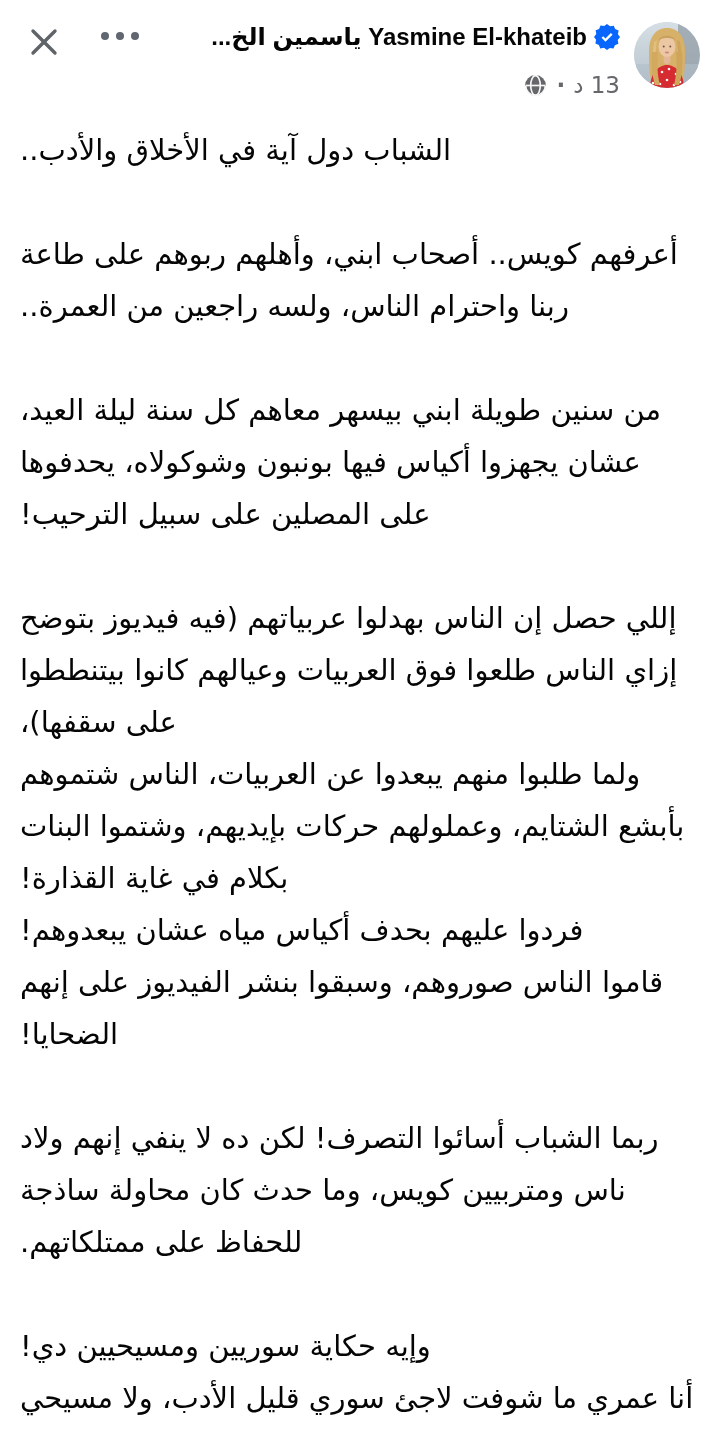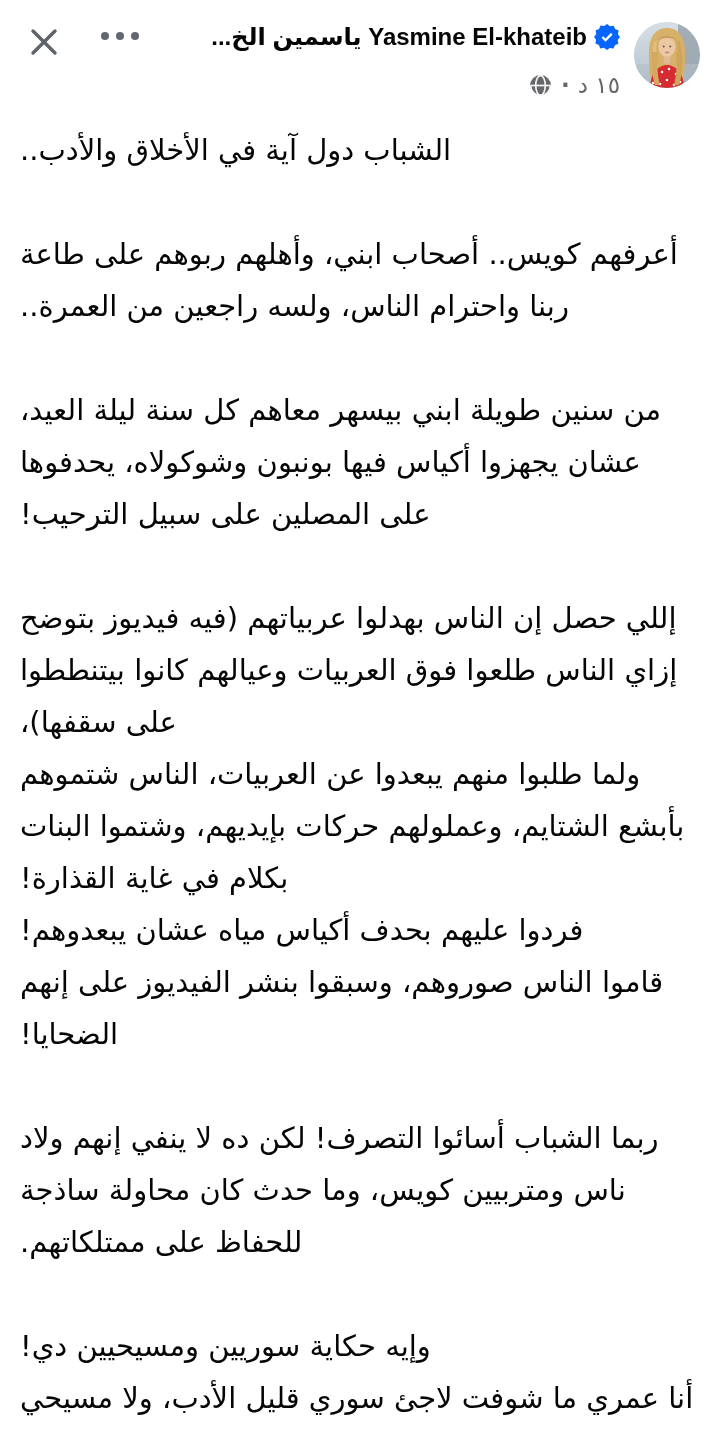--- a/index.html
+++ b/index.html
@@ -139,21 +139,21 @@
     <div class="name-row">
       <span class="badge">
         <svg width="26" height="26" viewBox="0 0 24 24">
           <path fill="#0866FF" d="M12 0l2.8 2.1 3.4-.6 1.3 3.2 3.2 1.3-.6 3.4L24 12l-2.1 2.8.6 3.4-3.2 1.3-1.3 3.2-3.4-.6L12 24l-2.8-2.1-3.4.6-1.3-3.2-3.2-1.3.6-3.4L0 12l2.1-2.8-.6-3.4 3.2-1.3 1.3-3.2 3.4.6L12 0z"></path>
           <path fill="#ffffff" d="M10.6 16.4l-3.6-3.6 1.5-1.5 2.1 2.1 5-5 1.5 1.5-6.5 6.5z"></path>
         </svg>
       </span>
       <span class="name">Yasmine El-khateib ياسمين الخ...</span>
     </div>
     <div class="time-row">
-      <span class="time">١٥ د</span>
+      <span class="time">13 د</span>
       <span class="sep">·</span>
       <span class="globe">
         <svg width="25" height="25" viewBox="0 0 24 24">
           <circle cx="12" cy="12" r="10" fill="#65676B"></circle>
           <g stroke="#ffffff" stroke-width="1.6" fill="none" opacity="0.95">
             <path d="M2.5 12h19"></path>
             <path d="M2.5 12a9.5 9.5 0 0 0 19 0"></path>
             <ellipse cx="12" cy="12" rx="4.6" ry="9.5"></ellipse>
           </g>
         </svg>

